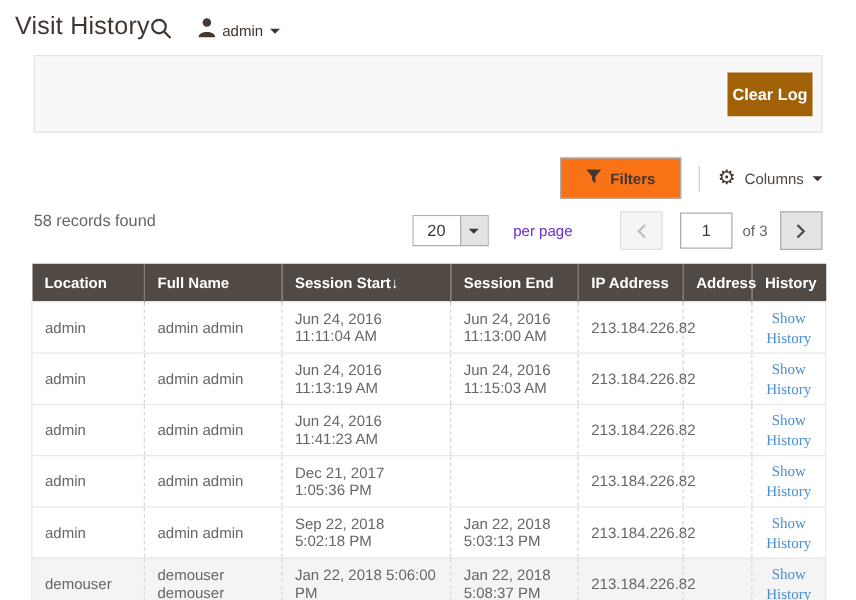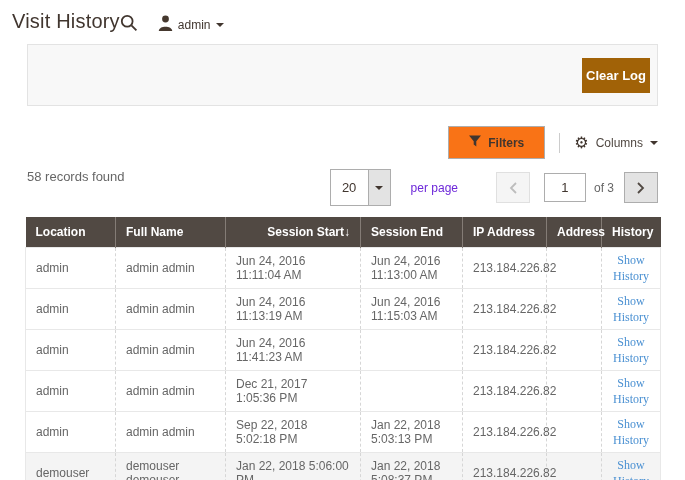--- a/index.html
+++ b/index.html
@@ -34,40 +34,40 @@
     font-size:12px; color:#514943; }
   .view-control { margin-left:30px; }
   .tb-divider { width:1px; height:20px; background:#ccc; margin:0 14px; }
   .gear-glyph { font-size:16px; color:#41362f; line-height:1; }
 
   
   .list-controls { margin:10px 27px 0 27px; display:flex; justify-content:space-between;
     }
   .records-found { font-size:13px; color:#666; }
   .pagination { display:flex; align-items:center; }
-  .per-page-select { display:flex; height:37px; border:1px solid #adadad; cursor:pointer; }
+  .per-page-select { display:flex; height:25px; border:1px solid #adadad; cursor:pointer; }
   .pp-value { width:37px; background:#fff; display:flex; align-items:center;
     justify-content:center; font-size:13px; color:#41362f; }
   .pp-caret { width:22px; background:#e3e3e3; border-left:1px solid #adadad;
     display:flex; align-items:center; justify-content:center; }
   .per-page-label { font-size:12px; color:#6d28d9; margin-left:20px; }
   .page-btn { width:34px; height:31px; display:flex; align-items:center;
     justify-content:center; cursor:pointer; background:#e3e3e3; border:1px solid #adadad; }
   .page-btn.prev { margin-left:38px; background:#f5f5f5; border-color:#e0e0e0; cursor:default; }
   .page-input { width:42px; height:29px; border:1px solid #adadad; text-align:center;
     font-size:13px; color:#41362f; margin-left:14px; font-family:inherit; }
   .of-label { font-size:12px; color:#666; margin:0 10px 0 8px; }
 
   
   .grid-wrap { margin:11px 25px 0 25px; }
   table.grid { width:635px; border-collapse:collapse; table-layout:fixed; }
   .grid th { background:#514943; color:#fff; font-size:12px; font-weight:700;
     text-align:left; padding:0 10px; height:30px; cursor:pointer; }
   .grid th + th { border-left:1px solid #847c76; }
-  .th-flex { display:flex; align-items:center; justify-content:flex-end; }
+  .th-flex { display:flex; align-items:center; justify-content:flex-start; }
   .sort-arrow { font-size:12px; font-weight:400; color:#fff; }
   .grid td { height:41px; padding:0 10px; font-size:12px; color:#666;
     vertical-align:middle; background:#fff; border-top:1px solid #e8e8e8; }
   .grid tr + tr td { border-top:1px solid #e8e8e8; }
   .grid td + td { border-left:1px dashed #d6d6d6; }
   .grid td:first-child { border-left:1px solid #e8e8e8; }
   .grid td:last-child { border-right:1px solid #e8e8e8;font-family:Liberation Serif, serif; }
   .grid tr.alt td { background:#f4f4f4; }
   .cell-history { text-align:center; padding:0 4px; }
   .history-link { color:#4a90d2; text-decoration:none; font-size:12px; line-height:16px;

